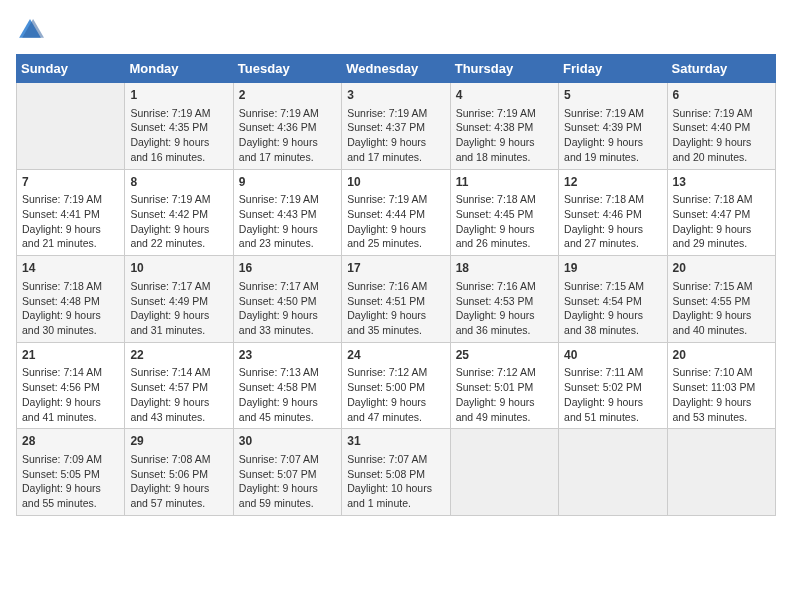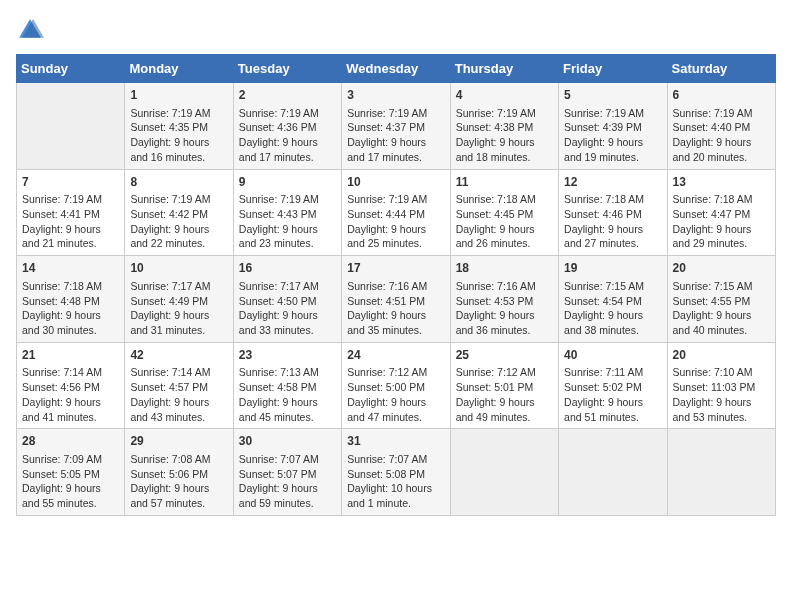--- a/index.html
+++ b/index.html
@@ -279,21 +279,21 @@
         </tr>
         <tr>
           <td>
             <span class="day-number">21</span>
             <div class="day-info" style="white-space: pre-line;">Sunrise: 7:14 AM
 Sunset: 4:56 PM
 Daylight: 9 hours
 and 41 minutes.</div>
           </td>
           <td>
-            <span class="day-number">42</span>
+            <span class="day-number">22</span>
             <div class="day-info" style="white-space: pre-line;">Sunrise: 7:14 AM
 Sunset: 4:57 PM
 Daylight: 9 hours
 and 43 minutes.</div>
           </td>
           <td>
             <span class="day-number">23</span>
             <div class="day-info" style="white-space: pre-line;">Sunrise: 7:13 AM
 Sunset: 4:58 PM
 Daylight: 9 hours

